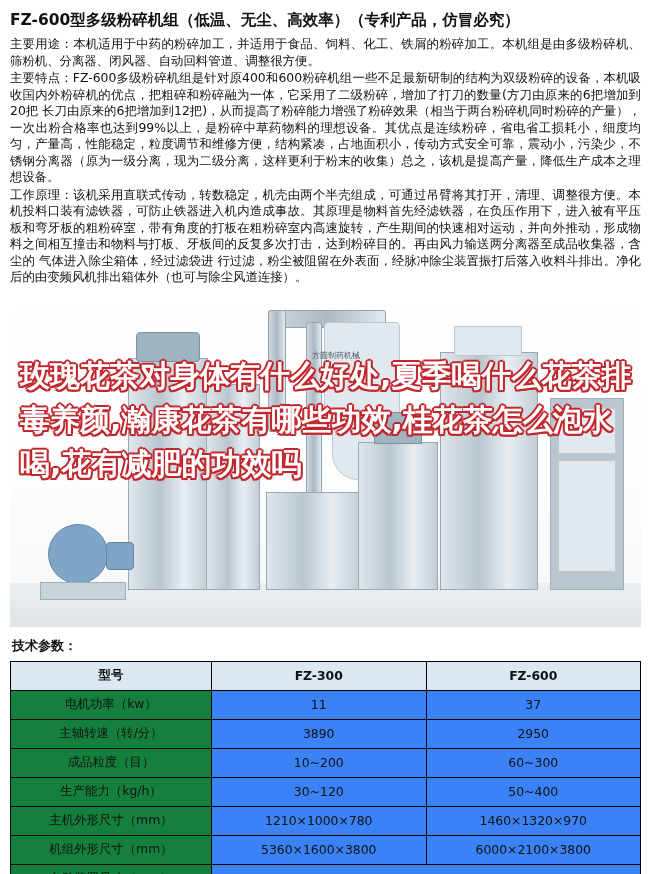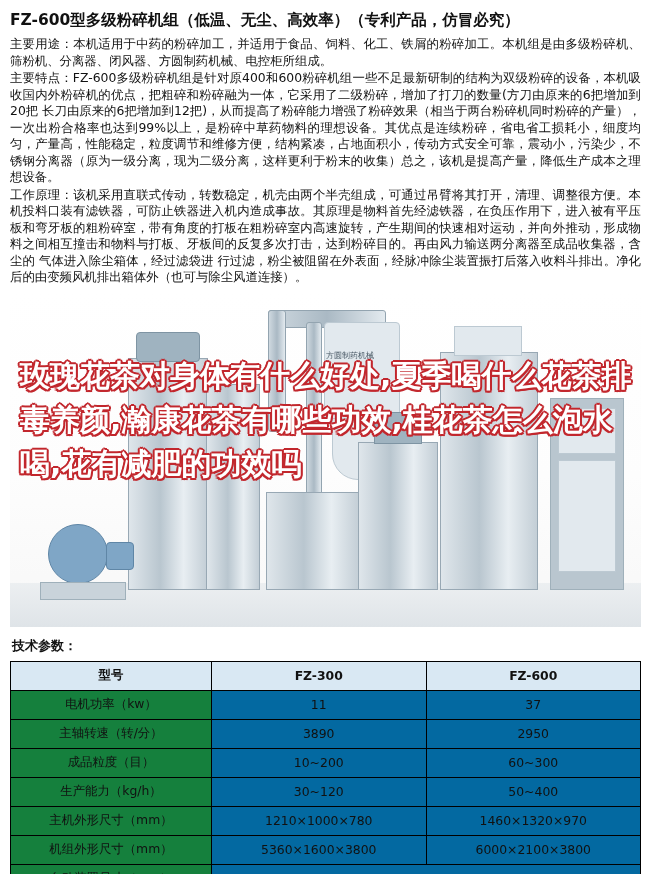--- a/index.html
+++ b/index.html
@@ -108,45 +108,45 @@
   table.spec thead th {
     background: #d9e8f3;
     font-weight: bold;
   }
   table.spec tbody td:first-child {
     background: #15803d;
     font-weight: normal;
     width: 200px;
   }
   table.spec tbody td {
-    background: #0369a1;
+    background: #3b82f6;
   }
 </style>
 </head>
 <body>
 
 <div class="page">
 
   <div class="doc-title">FZ-600型多级粉碎机组（低温、无尘、高效率）（专利产品，仿冒必究）</div>
 
-  <p class="para"><span class="lbl">主要用途：</span><span>本机适用于中药的粉碎加工，并适用于食品、饲料、化工、铁屑的粉碎加工。本机组是由多级粉碎机、筛粉机、分离器、闭风器、方圆制药机械、电控柜所组成。</span></p>
+  <p class="para"><span class="lbl">主要用途：</span><span>本机适用于中药的粉碎加工，并适用于食品、饲料、化工、铁屑的粉碎加工。本机组是由多级粉碎机、筛粉机、分离器、闭风器、自动回料管道、调整很方便。</span></p>
 
   <p class="para"><span class="lbl">主要特点：</span><span>FZ-600多级粉碎机组是针对原400和600粉碎机组一些不足最新研制的结构为双级粉碎的设备，本机吸收国内外粉碎机的优点，把粗碎和粉碎融为一体，它采用了二级粉碎，增加了打刀的数量(方刀由原来的6把增加到20把 长刀由原来的6把增加到12把)，从而提高了粉碎能力增强了粉碎效果（相当于两台粉碎机同时粉碎的产量），一次出粉合格率也达到99%以上，是粉碎中草药物料的理想设备。其优点是连续粉碎，省电省工损耗小，细度均匀，产量高，性能稳定，粒度调节和维修方便，结构紧凑，占地面积小，传动方式安全可靠，震动小，污染少，不锈钢分离器（原为一级分离，现为二级分离，这样更利于粉末的收集）总之，该机是提高产量，降低生产成本之理想设备。</span></p>
 
   <p class="para"><span class="lbl">工作原理：</span><span>该机采用直联式传动，转数稳定，机壳由两个半壳组成，可通过吊臂将其打开，清理、调整很方便。本机投料口装有滤铁器，可防止铁器进入机内造成事故。其原理是物料首先经滤铁器，在负压作用下，进入被有平压板和弯牙板的粗粉碎室，带有角度的打板在粗粉碎室内高速旋转，产生期间的快速相对运动，并向外推动，形成物料之间相互撞击和物料与打板、牙板间的反复多次打击，达到粉碎目的。再由风力输送两分离器至成品收集器，含尘的 气体进入除尘箱体，经过滤袋进 行过滤，粉尘被阻留在外表面，经脉冲除尘装置振打后落入收料斗排出。净化后的由变频风机排出箱体外（也可与除尘风道连接）。</span></p>
 
   <div class="photo">
     <div class="floor"></div>
 
     <div class="pipe" style="left:258px; top:18px; width:116px; height:16px;"></div>
     <div class="pipe" style="left:258px; top:18px; width:16px; height:120px;"></div>
     <div class="pipe" style="left:296px; top:30px; width:14px; height:180px;"></div>
     <div class="mach light" style="left:314px; top:30px; width:74px; height:96px; border-radius:4px;"></div>
     <div class="mach light" style="left:322px; top:126px; width:58px; height:60px; border-radius:0 0 26px 26px;"></div>
-    <div style="position:absolute; left:316px; top:58px; font-size:8px; color:#4a5a66;">方圆制药机械</div>
+    <div style="position:absolute; left:302px; top:58px; font-size:8px; color:#4a5a66;">方圆制药机械</div>
 
     <div class="mach steel" style="left:118px; top:66px; width:78px; height:230px;"></div>
     <div class="mach steel" style="left:196px; top:92px; width:52px; height:204px;"></div>
     <div class="mach dark" style="left:126px; top:40px; width:62px; height:28px; border-radius:4px;"></div>
 
     <div class="mach blue" style="left:38px; top:232px; width:58px; height:58px; border-radius:50%;"></div>
     <div class="mach" style="left:30px; top:290px; width:84px; height:16px;"></div>
     <div class="mach blue" style="left:96px; top:250px; width:26px; height:26px; border-radius:4px;"></div>
 
     <div class="mach steel" style="left:256px; top:200px; width:92px; height:96px;"></div>

